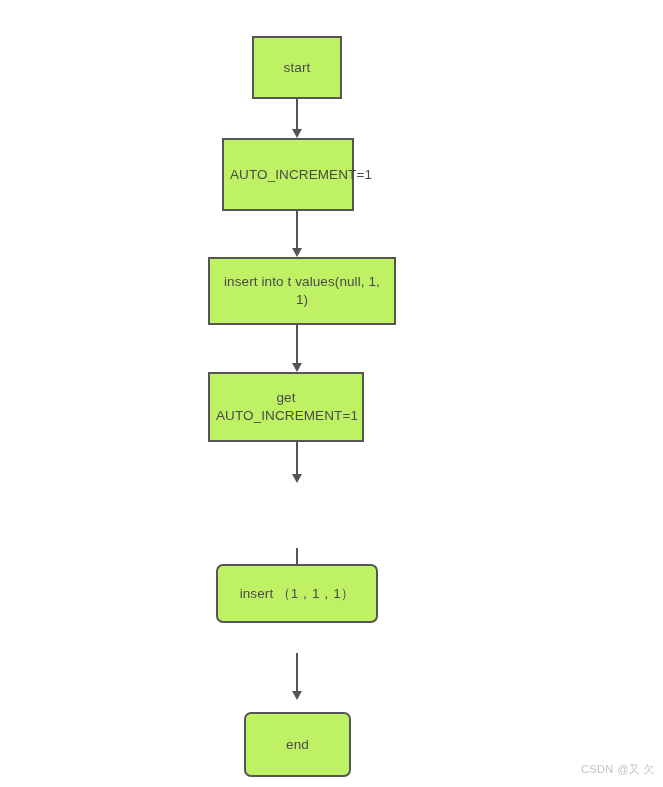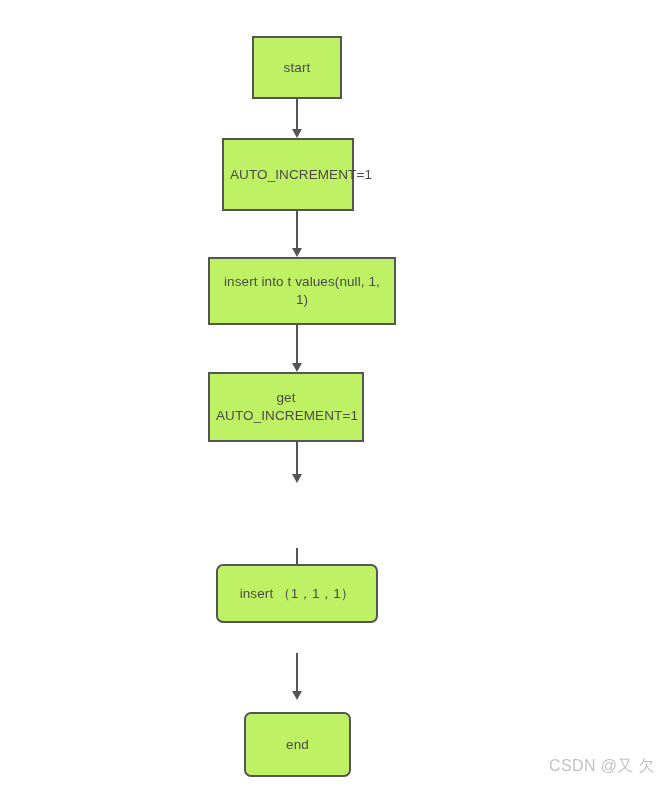--- a/index.html
+++ b/index.html
@@ -60,21 +60,21 @@
     height: 0;
     border-left: 5px solid transparent;
     border-right: 5px solid transparent;
     border-top: 9px solid #555555;
   }
   #watermark {
     position: absolute;
     right: 8px;
     bottom: 10px;
     color: #c2c2c2;
-    font-size: 16px;
+    font-size: 11px;
     letter-spacing: 0.4px;
     white-space: nowrap;
     user-select: none;
   }
 </style>
 </head>
 <body>
 
 <div id="flow-canvas">
     <div class="connector" style="left: 296px; top: 99px; height: 30px;"></div>

